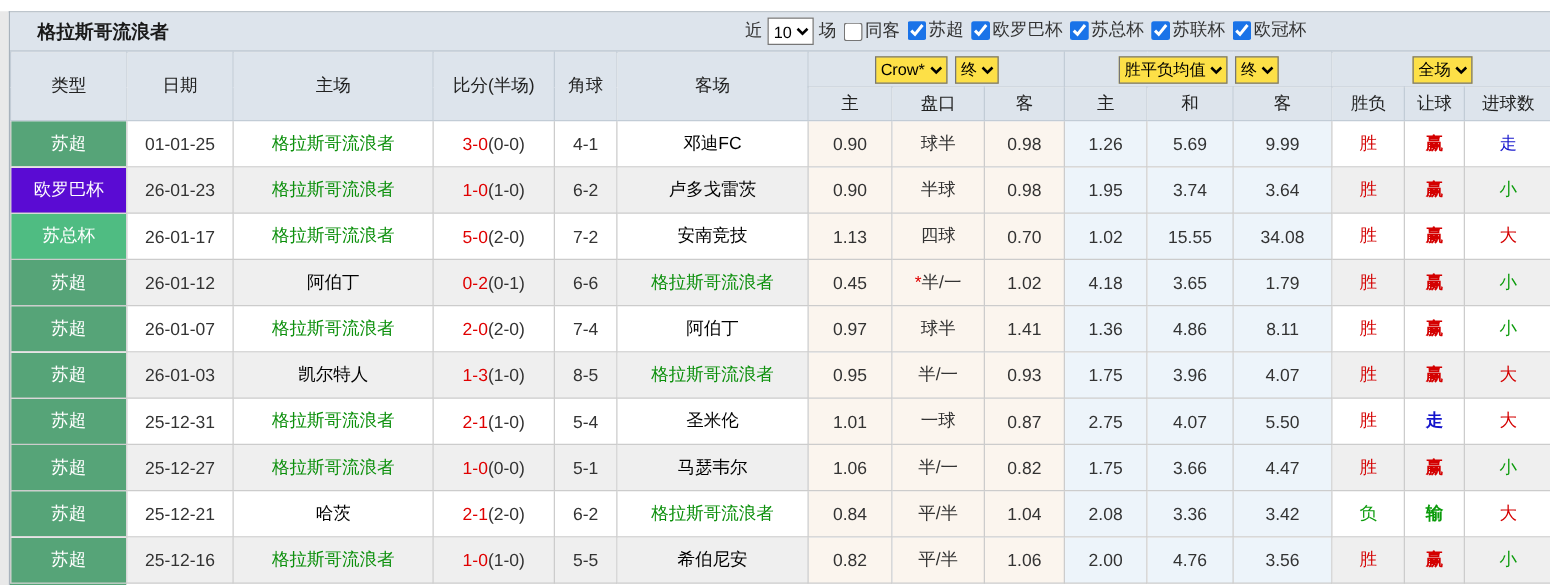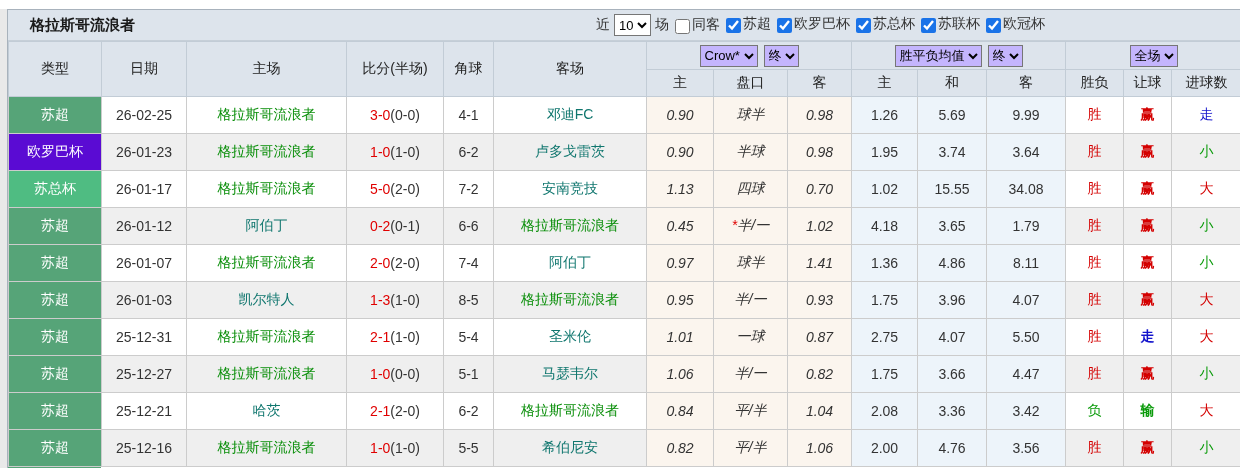--- a/index.html
+++ b/index.html
@@ -14,36 +14,36 @@
     position: absolute; left: 7px; top: 9px; width: 1233px; height: 459px;
     border-top: 1px solid #a8b2bc; border-left: 1px solid #a8b2bc; background: #fff;
   }
   .titlebar {
     height: 31px; background: #dde4ec; border-bottom: 1px solid #c6cfd8;
     display: flex; align-items: center;
   }
   .title { font-weight: bold; font-size: 15px; color: #1a1a1a; margin-left: 22px; }
   .controls { margin-left: auto; margin-right: 195px; display: flex; align-items: center; white-space: nowrap; }
   .controls select { font-size: 13px; height: 22px; margin: 0 4px; background:#fff; }
-  .controls label { display: inline-flex; align-items: flex-end; margin-left: 6px; }
+  .controls label { display: inline-flex; align-items: center; margin-left: 6px; }
   .controls input[type=checkbox] { width: 15px; height: 15px; accent-color: #1a73e8; margin: 0 2px 0 0; }
   table { border-collapse: collapse; table-layout: fixed; width: 1233px; }
   th, td {
     border: 1px solid #ccc; text-align: center; padding: 0;
     overflow: hidden; white-space: nowrap; font-weight: normal;
   }
   thead th { background: #dde4ec; border-color: #c2ccd6; height: 27px; font-size: 14px; color:#222; }
   thead tr.dd-row th { height: 28px; }
-  thead select { font-size: 13px; height: 22px; background: #c4b5fd; margin: 0 3px; }
+  thead select { font-size: 13px; height: 22px; background: #fde047; margin: 0 3px; }
   tbody td { height: 37px; font-size: 14px; background: #fff; }
   tbody tr.stripe td { background: #efefef; }
-  tbody td.cream, tbody tr.stripe td.cream { background: #fbf5ee; font-style: italic; }
+  tbody td.cream, tbody tr.stripe td.cream { background: #fbf5ee; }
   tbody td.blue,  tbody tr.stripe td.blue  { background: #edf4fa; }
   tbody td.badge { color: #fff; }
-  .team { color: #0f766e; cursor: pointer; text-decoration: none; }
+  .team { color: #000000; cursor: pointer; text-decoration: none; }
   .team.hl { color: #0b8f0b; }
   .score-main { color: #e00000; }
   .score-half { color: #333; }
   .star { color: #e00000; }
   td.hres { font-weight: bold; }
   .sliver { display: flex; height: 5px; }
   .sliver-badge { width: 93px; height: 5px; }
 </style>
 </head>
 <body>
@@ -137,21 +137,21 @@
           <th>和</th>
           <th>客</th>
           <th>胜负</th>
           <th>让球</th>
           <th>进球数</th>
         </tr>
       </thead>
       <tbody id="rows-body">
           <tr>
             <td class="badge" style="background: rgb(86, 164, 120);">苏超</td>
-            <td>26-02-25</td>
+            <td>01-01-25</td>
             <td><span class="team hl">格拉斯哥流浪者</span></td>
             <td><span class="score-main">3-0</span><span class="score-half">(0-0)</span></td>
             <td>4-1</td>
             <td><span class="team">邓迪FC</span></td>
             <td class="cream">0.90</td>
             <td class="cream"><span>球半</span></td>
             <td class="cream">0.98</td>
             <td class="blue">1.26</td>
             <td class="blue">5.69</td>
             <td class="blue">9.99</td>

